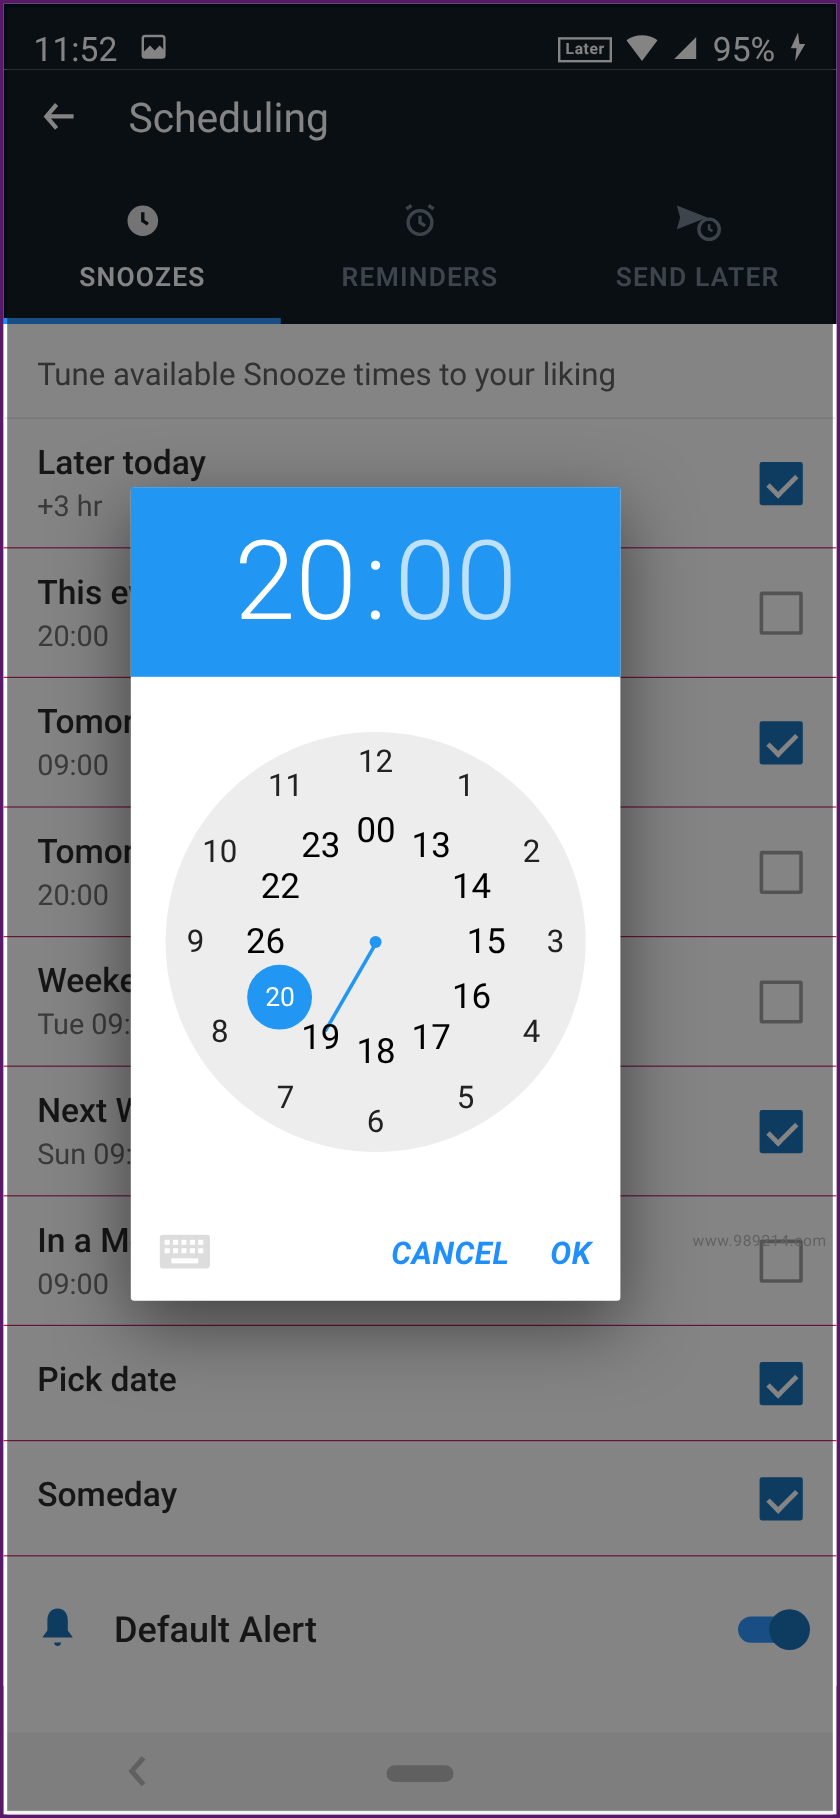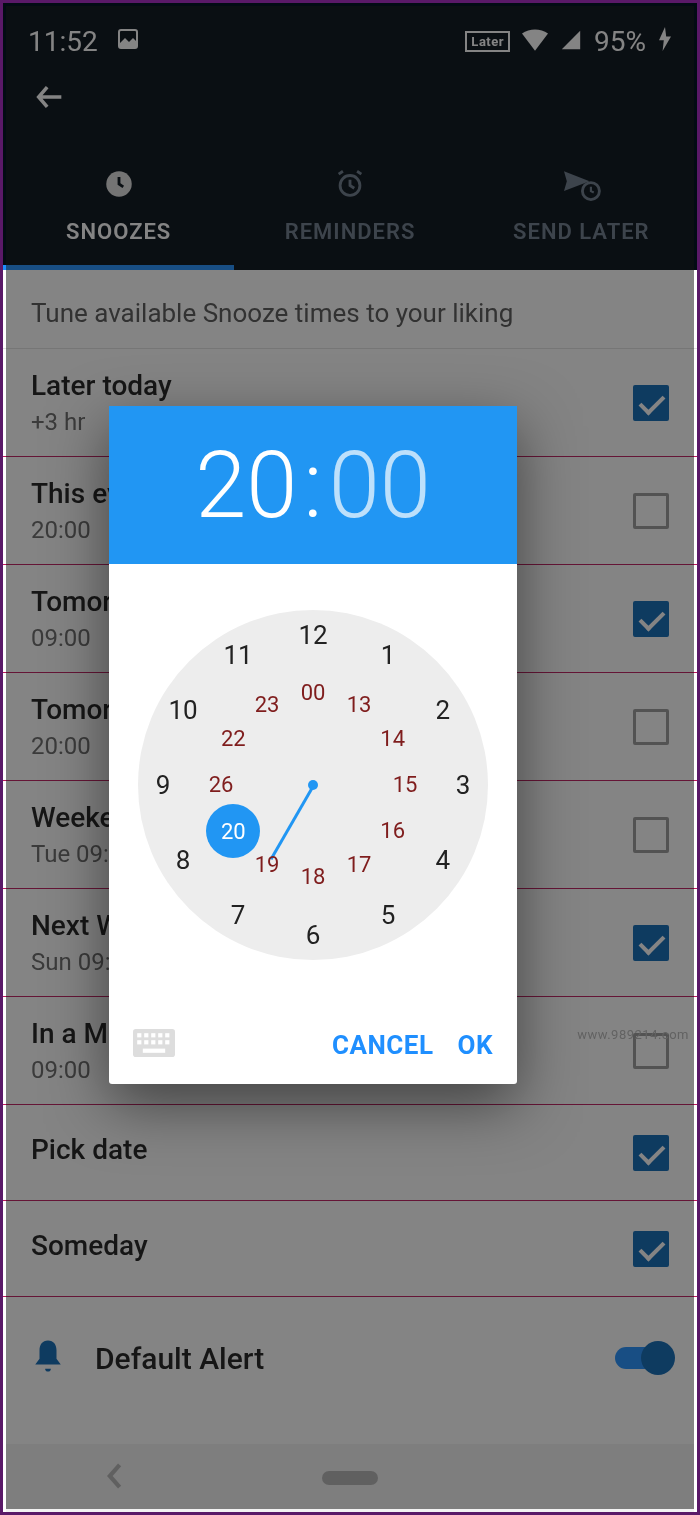--- a/index.html
+++ b/index.html
@@ -53,27 +53,27 @@
 
   
   .dialog { position: absolute; left: 106px; top: 403px; width: 408px; height: 678px; background: #fff; border-radius: 3px; box-shadow: 0 20px 60px rgba(0,0,0,0.5); display: flex; flex-direction: column; justify-content: flex-end; }
   .dialog-header { background: #2196f3; height: 158px; display: flex; align-items: center; justify-content: center; gap: 6px; }
   .time-hour { color: #fff; font-size: 92px; font-weight: 300; }
   .time-colon { color: #fff; font-size: 92px; font-weight: 300; }
   .time-min { color: #bde0fb; font-size: 92px; font-weight: 300; }
   .clock-wrap { flex: 1; display: flex; align-items: center; justify-content: center; }
   .clock { position: relative; width: 350px; height: 350px; background: #ededed; border-radius: 50%; }
   .num { position: absolute; width: 32px; height: 32px; text-align: center; line-height: 32px; font-size: 26px; color: #222; transform: translate(-50%, -50%); }
-  .num.inner { font-size: 22px; color: #7f1d1d; }
+  .num.inner { font-size: 29px; color: #000000; }
   .hand-line { position: absolute; width: 84px; height: 3px; background: #2196f3; left: 50%; top: 50%; transform-origin: 0 50%; transform: rotate(120deg); }
   .center-dot { position: absolute; left: 50%; top: 50%; width: 10px; height: 10px; background: #2196f3; border-radius: 50%; transform: translate(-50%,-50%); }
   .selector { position: absolute; width: 54px; height: 54px; background: #2196f3; border-radius: 50%; color: #fff; font-size: 22px; display:flex; align-items:center; justify-content:center; left: 50%; top: 50%; transform: translate(-50%,-50%); }
   .dialog-actions { height: 78px; display: flex; align-items: center; padding: 0 24px; }
   .kb-icon { color: #e0e0e0; }
-  .actions-right { margin-left: auto; display: flex; gap: 24px; align-items: center; }
+  .actions-right { margin-left: auto; display: flex; gap: 34px; align-items: center; font-style: italic; }
   .dlg-btn { color: #1f8fff; font-size: 26px; font-weight: 700; letter-spacing: 0.5px; }
 </style>
 </head>
 <body>
 
 <div class="phone">
 
   <div class="status-bar">
     <div class="status-left">
       <span>11:52</span>
@@ -104,20 +104,21 @@
       </span>
     </div>
   </div>
 
   <div class="app-bar">
     <span class="back-arrow">
       <svg width="34" height="34" viewBox="0 0 24 24" fill="none" stroke="#fff" stroke-width="2.5">
           <path d="M20 12 H4 M10 5 L4 12 L10 19"></path>
         </svg>
     </span>
+    <span class="app-title">Scheduling</span>
   </div>
 
   <div class="tabs">
     <div class="tab active">
       <span>
         <svg width="34" height="34" viewBox="0 0 24 24">
             <circle cx="12" cy="12" r="9" fill="#ddd"></circle>
             <path d="M12 7 V12 L15 14" stroke="#020b14" stroke-width="2" fill="none"></path>
           </svg>
       </span>

